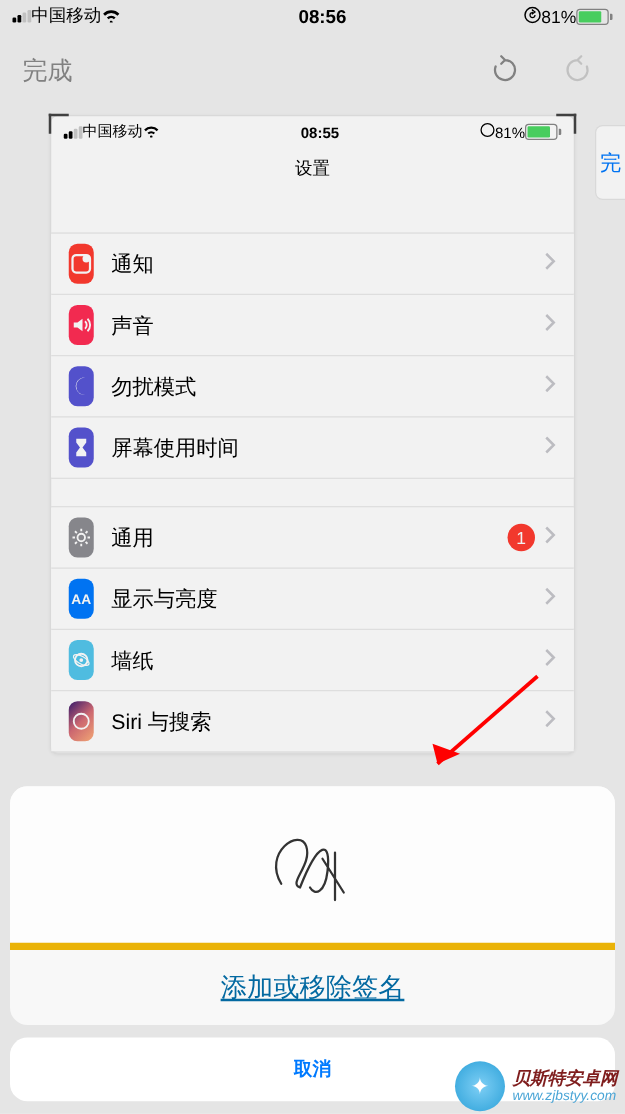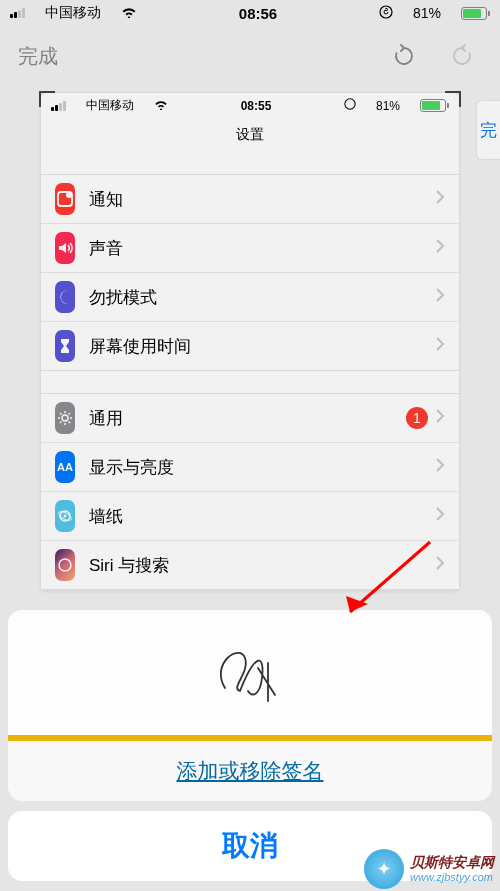--- a/index.html
+++ b/index.html
@@ -1,20 +1,20 @@
 <!DOCTYPE html>
 <html><head>
   <meta charset="utf-8">
   <style>
     * { margin: 0; padding: 0; box-sizing: border-box; font-family: -apple-system, "Helvetica Neue", sans-serif; }
     body { width: 500px; height: 891px; background: #f2f2f2; position: relative; overflow: hidden; }
 
     
     .outer-status { display: flex; justify-content: space-between; align-items: center; padding: 4px 10px; font-size: 14px; font-weight: 500; }
-    .status-left, .status-right { display: flex; align-items: center; gap: 20px; }
+    .status-left, .status-right { display: flex; align-items: center; gap: 0; }
     .status-center { font-weight: 600; font-size: 15px; }
     .signal-bars { display: flex; align-items: flex-end; gap: 1px; }
     .signal-bars span { width: 3px; background: #000; border-radius: 1px; }
     .signal-bars .b1 { height: 4px; } .signal-bars .b2 { height: 6px; } .signal-bars .b3 { height: 8px; } .signal-bars .b4 { height: 10px; }
     .signal-bars.weak .b3, .signal-bars.weak .b4 { background: #ccc; }
     .battery { display: inline-flex; align-items: center; }
     .battery-body { width: 26px; height: 13px; border: 1px solid #888; border-radius: 3px; padding: 1px; display: flex; }
     .battery-fill { background: #4cd964; border-radius: 1px; }
     .battery-tip { width: 2px; height: 5px; background: #888; border-radius: 0 1px 1px 0; margin-left: 1px; }
 
@@ -27,40 +27,40 @@
 
     
     .card { margin: 6px 40px 0 40px; background: #fff; border-radius: 6px; border: 1px solid #e5e5e5; box-shadow: 0 1px 3px rgba(0,0,0,0.08); position: relative; }
     .crop-mark { position: absolute; width: 16px; height: 16px; border: 2px solid #444; }
     .crop-tl { top: -2px; left: -2px; border-right: none; border-bottom: none; }
     .crop-tr { top: -2px; right: -2px; border-left: none; border-bottom: none; }
 
     .inner-status { display: flex; justify-content: space-between; align-items: center; padding: 4px 10px; font-size: 12px; }
     .inner-title { text-align: center; font-size: 14px; font-weight: 400; padding: 8px 0 14px; }
 
-    .settings-group { margin-top: 16px; border-top: 1px solid #e5e5e5; border-bottom: 1px solid #e5e5e5; }
+    .settings-group { margin-top: 28px; border-top: 1px solid #e5e5e5; border-bottom: 1px solid #e5e5e5; }
     .settings-row { display: flex; align-items: center; padding: 8px 14px; background: #fff; min-height: 48px; }
     .settings-row + .settings-row { border-top: 1px solid #eaeaea; }
     .sr-icon { width: 20px; height: 32px; border-radius: 7px; display: flex; align-items: center; justify-content: center; flex-shrink: 0; }
     .sr-label { flex: 1; margin-left: 14px; font-size: 17px; color: #000; }
     .sr-badge { background: #ff3b30; color: #fff; border-radius: 50%; width: 22px; height: 22px; display: flex; align-items: center; justify-content: center; font-size: 14px; margin-right: 8px; }
     .sr-chevron { color: #c7c7cc; }
 
     
     .peek { position: absolute; right: 0; top: 100px; width: 24px; height: 60px; background: #fff; border: 1px solid #e5e5e5; border-right: none; border-radius: 6px 0 0 6px; display: flex; align-items: center; justify-content: center; color: #007aff; font-size: 17px; }
 
     
     .dim { position: absolute; inset: 0; background: rgba(0,0,0,0.05); pointer-events: none; }
 
     
     .sheet-wrap { position: absolute; left: 8px; right: 8px; bottom: 10px; }
     .sheet-card { background: #f8f8f8; border-radius: 14px; overflow: hidden; margin-bottom: 10px; }
     .sig-area { height: 125px; display: flex; align-items: center; justify-content: center; position: relative; background: #fdfdfd; }
     .sheet-action { border-top: 6px solid #eab308; text-align: center; color: #0369a1; font-size: 21px; padding: 16px 0; text-decoration: underline; }
-    .cancel-card { background: #fff; border-radius: 14px; text-align: center; color: #007aff; font-size: 28px; font-weight: 600; padding: 16px 0; }
+    .cancel-card { background: #fff; border-radius: 14px; text-align: center; color: #007aff; font-size: 15px; font-weight: 600; padding: 16px 0; }
 
     
     .red-arrow { position: absolute; right: 60px; bottom: 260px; z-index: 10; }
 
     
     .watermark { position: absolute; right: 6px; bottom: 2px; display: flex; align-items: center; gap: 6px; color: #2aa0d8; z-index: 20; }
     .wm-logo { width: 40px; height: 40px; border-radius: 50%; background: radial-gradient(circle, #7ecff5, #2aa0d8); display: flex; align-items: center; justify-content: center; color: #fff; font-size: 18px; }
     .wm-text { display: flex; flex-direction: column; line-height: 1.1; }
     .wm-text .t1 { font-size: 14px; font-weight: bold; color: #7f1d1d; font-style: italic; }
     .wm-text .t2 { font-size: 11px; color: #4aa5d6; font-style: italic; }

